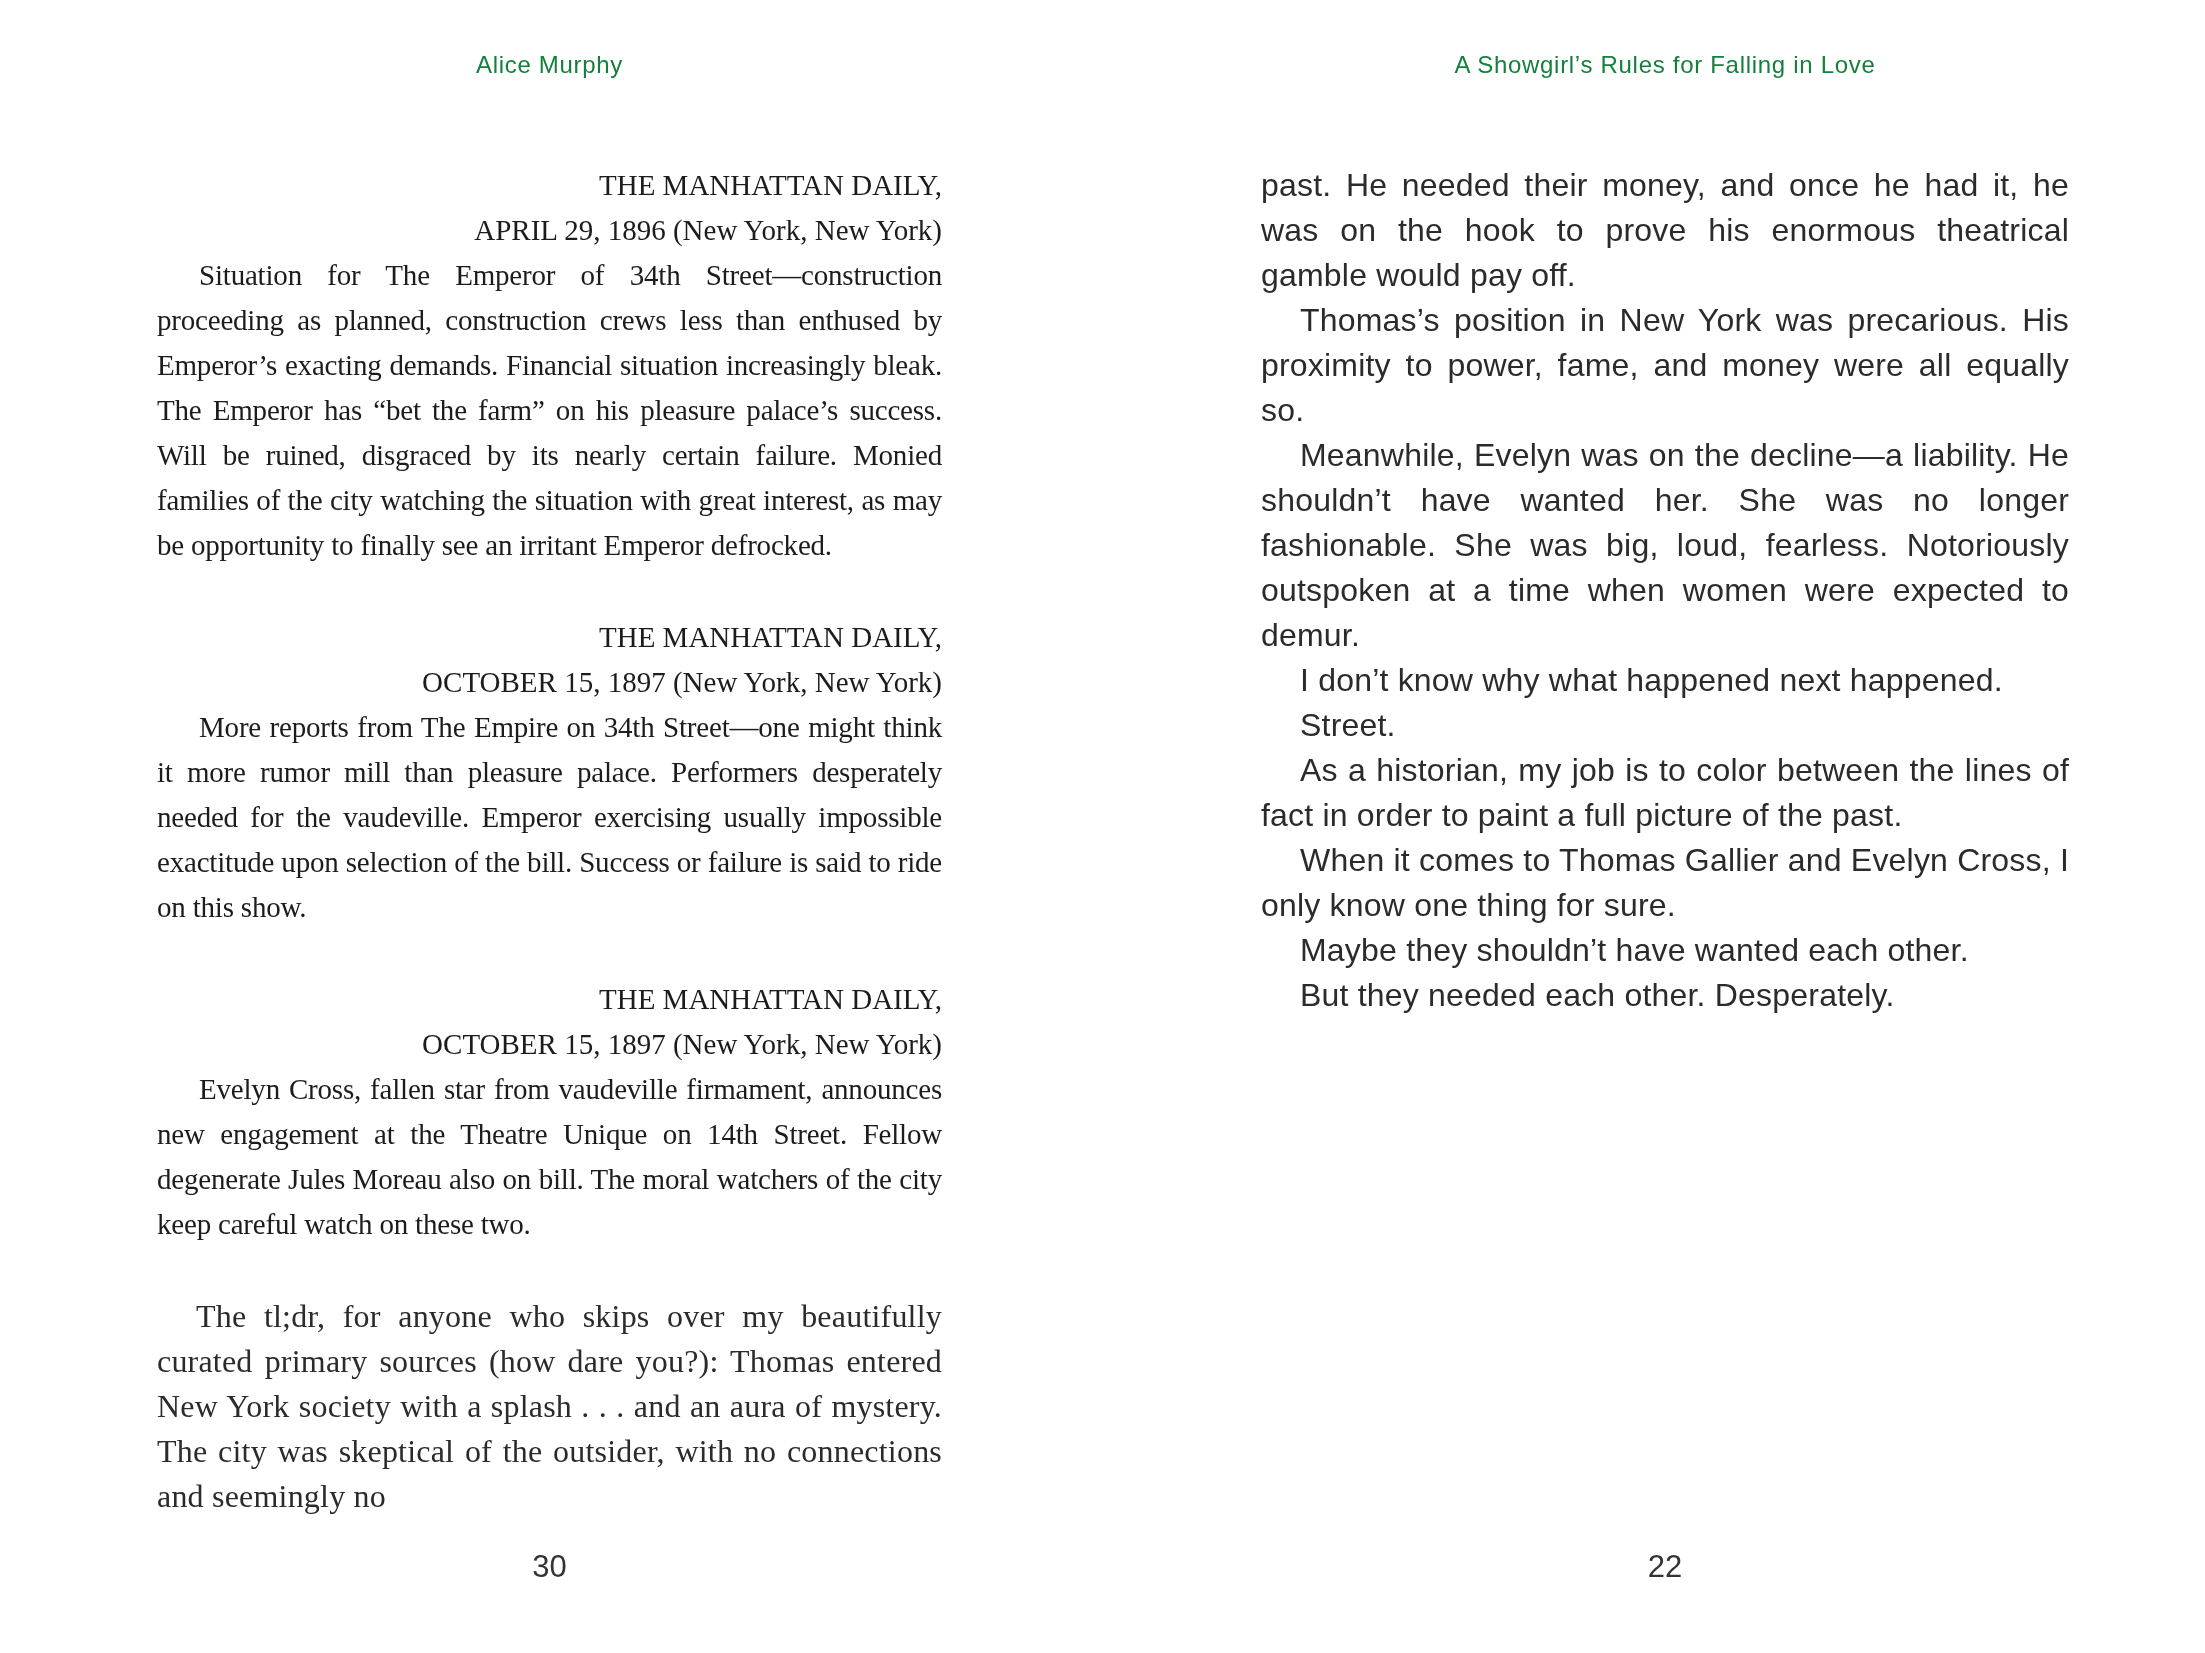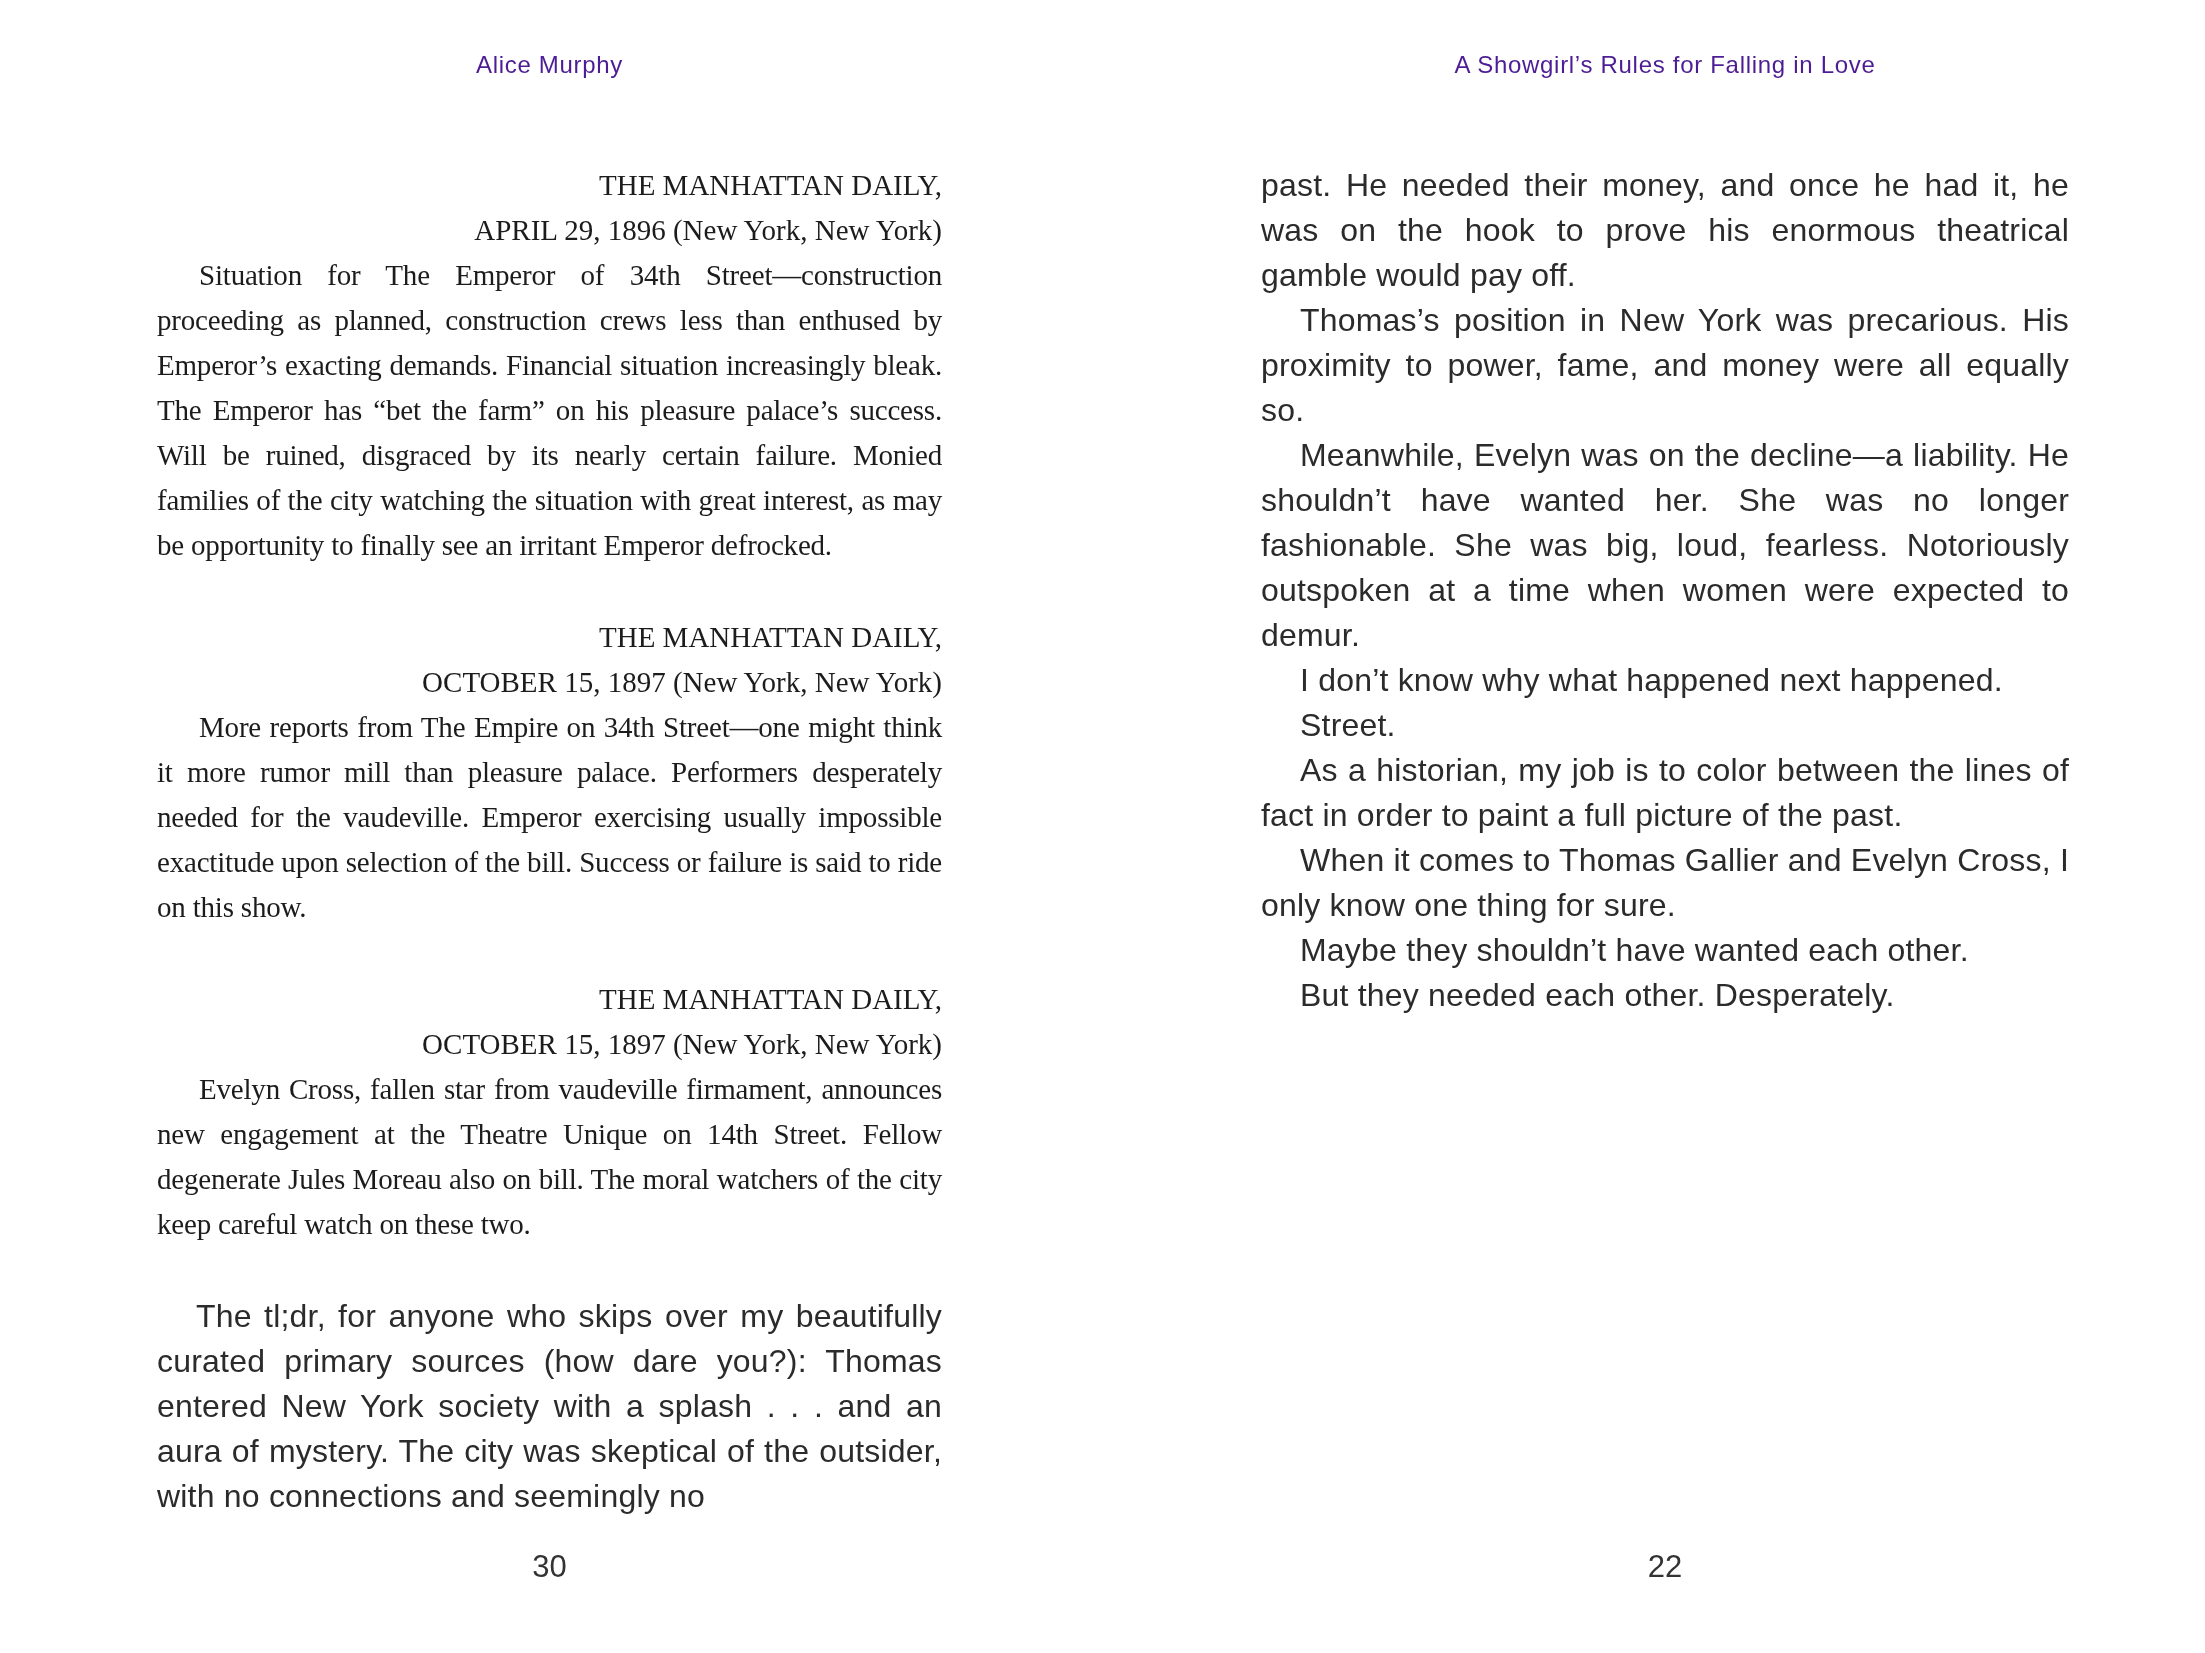--- a/index.html
+++ b/index.html
@@ -15,21 +15,21 @@
   .page-left  { left:157px;  width:785px; }
   .page-right { left:1261px; width:808px; }
 
   .running-header {
     position:absolute;
     top:51px; left:0; right:0;
     text-align:center;
     font-family:"Liberation Sans", sans-serif;
     font-size:24px;
     letter-spacing:0.7px;
-    color:#4c1d95;
+    color:#15803d;
   }
 
   .content { position:absolute; top:163px; left:0; right:0; }
 
   
   .serif-block {
     font-family:"Liberation Serif", serif;
     font-size:29px;
     line-height:45px;
     color:#1c1c1c;
@@ -46,21 +46,21 @@
   
   .sans-par {
     font-family:"Liberation Sans", sans-serif;
     font-size:32px;
     line-height:45px;
     color:#2b2b2b;
     text-align:justify;
     letter-spacing:0.2px;
   }
   .indent { text-indent:39px; }
-  .narration { margin-top:12px; }
+  .narration { margin-top:12px;font-family:Liberation Serif, serif; }
 
   .folio {
     position:absolute;
     top:1549px; left:0; right:0;
     text-align:center;
     font-family:"Liberation Sans", sans-serif;
     font-size:31px;
     color:#333333;
   }
 </style>

